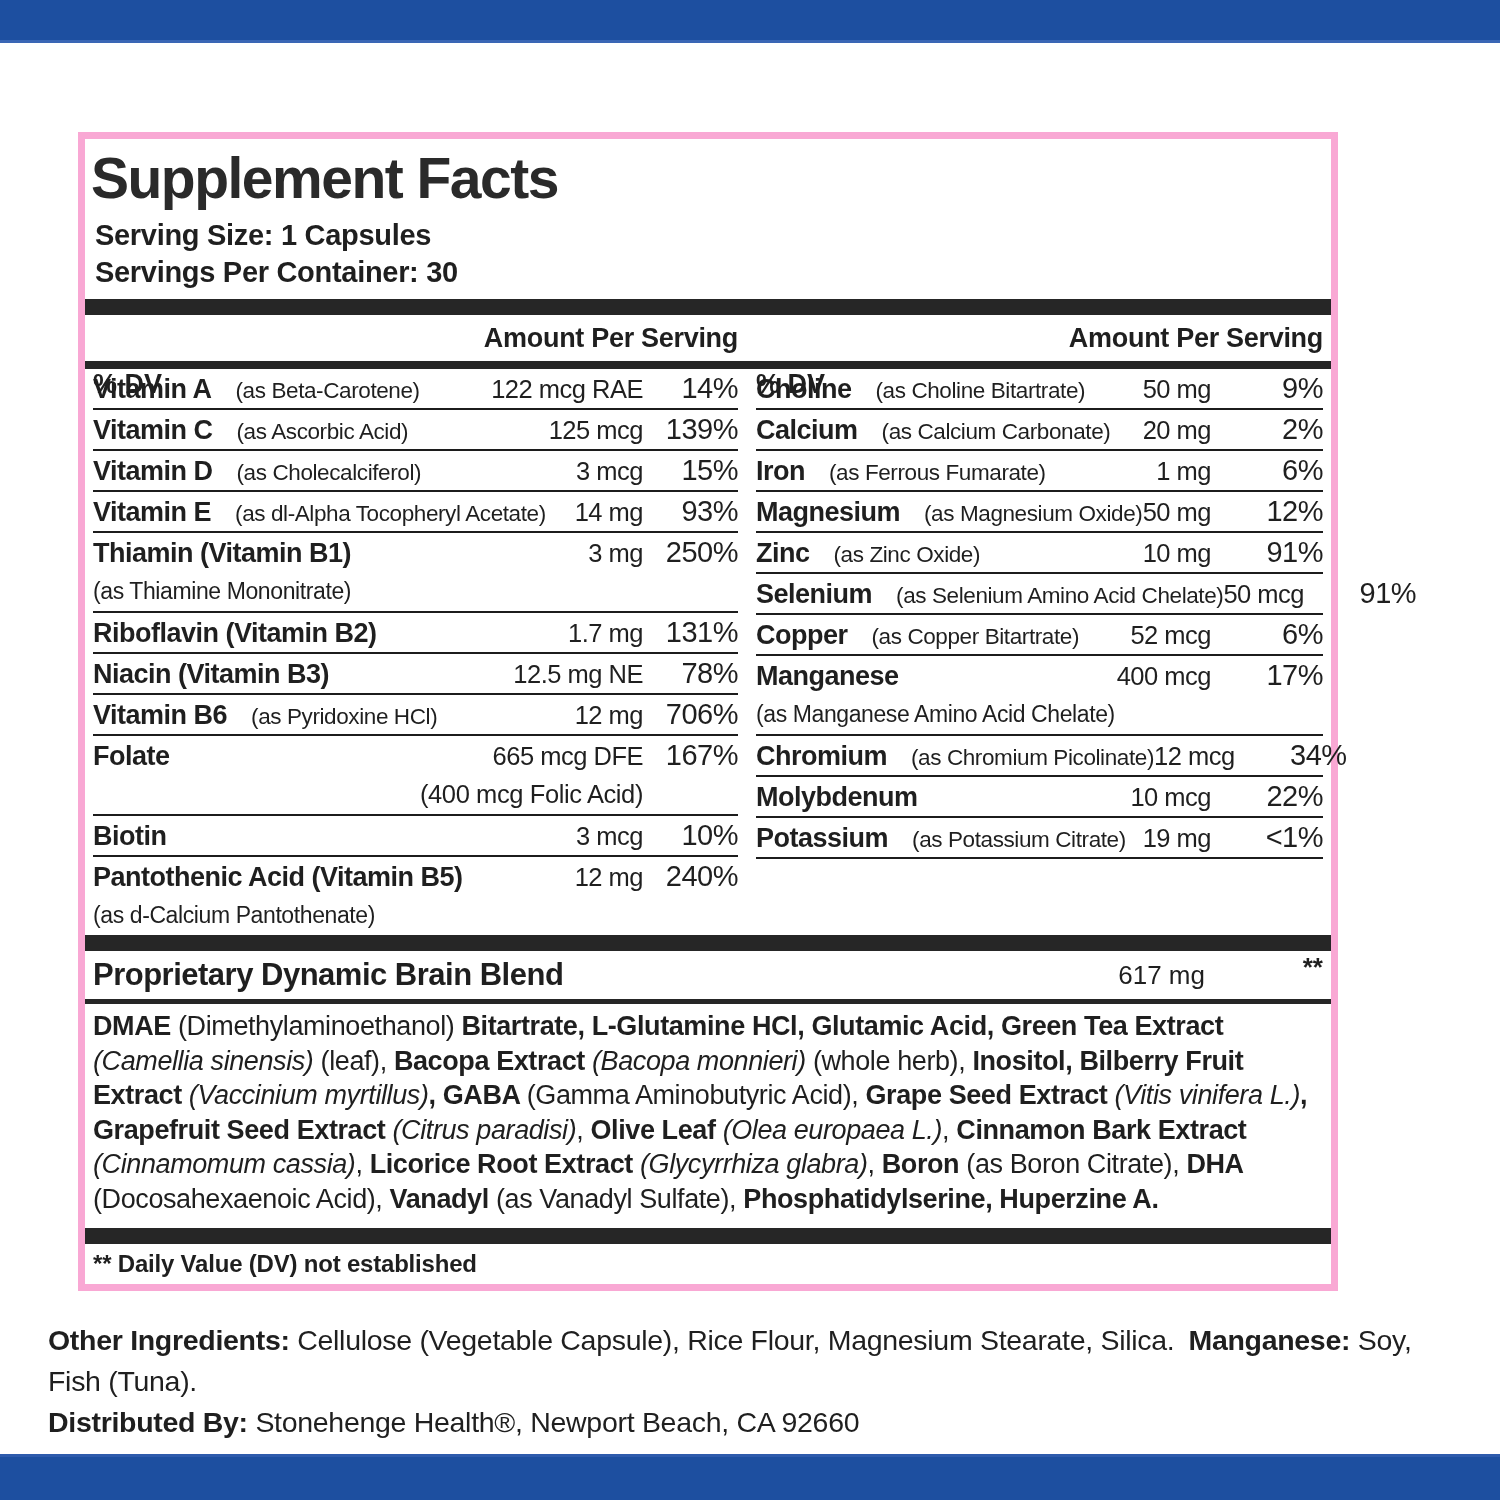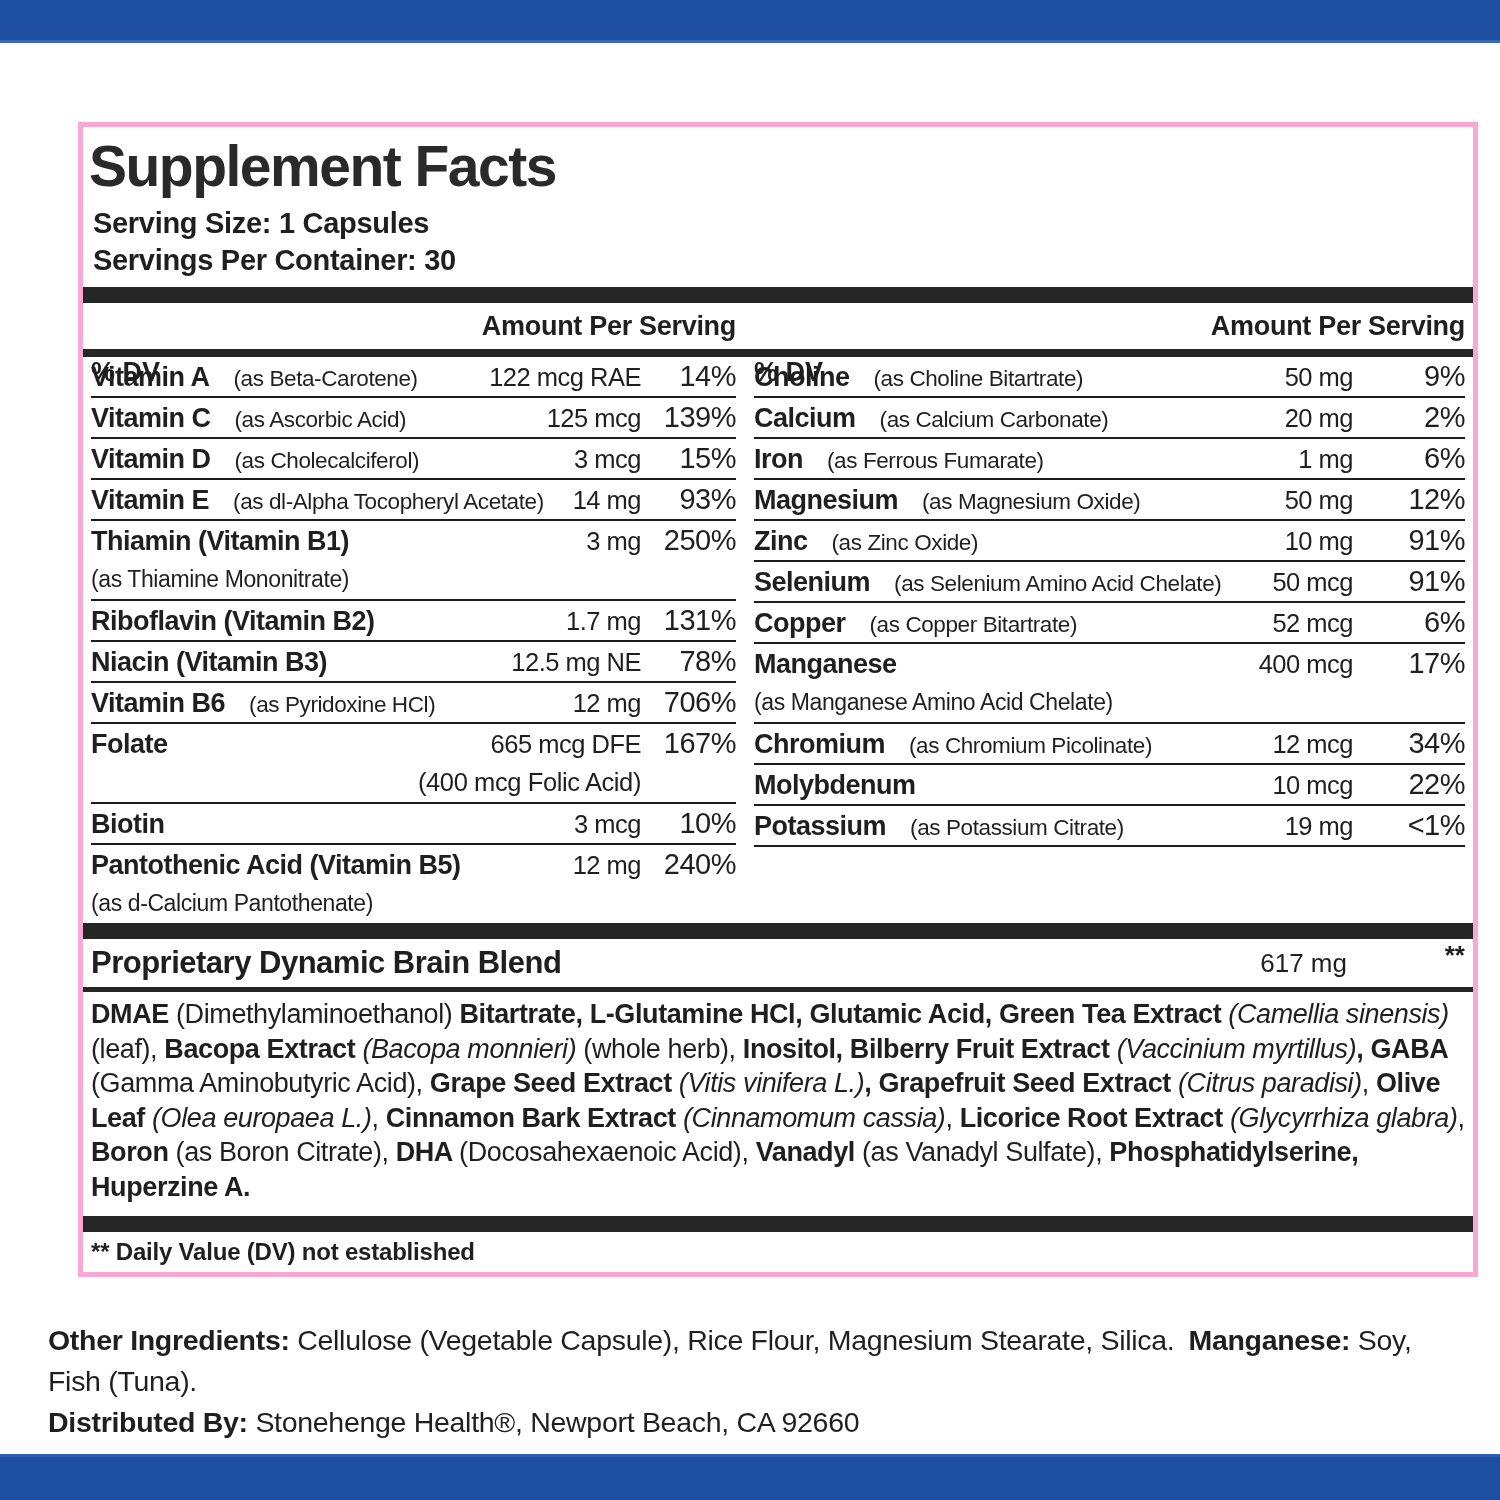--- a/index.html
+++ b/index.html
@@ -4,22 +4,22 @@
 <style>
   html,body{margin:0;padding:0;background:#ffffff;}
   .canvas{
     position:relative;width:1500px;height:1500px;background:#ffffff;overflow:hidden;
     font-family:"Liberation Sans", sans-serif;color:#1f1f1f;
   }
   .top-bar{position:absolute;left:0;top:0;width:1500px;height:40px;border-bottom:3px solid #3a66b5;}
   .bottom-bar{position:absolute;left:0;bottom:0;width:1500px;height:43px;border-top:3px solid #2e5bac;}
 
   .facts-box{
-    position:absolute;left:78px;top:122px;width:1400px;box-sizing:border-box;
-    border:5px solid #f9a8d4;background:#fff;
+    position:absolute;left:78px;top:132px;width:1260px;box-sizing:border-box;
+    border:7px solid #f9a8d4;background:#fff;
   }
   .pad{padding-left:10px;padding-right:10px;}
   .title{
     margin:6px 0 0 0;padding:0 6px;font-size:57px;font-weight:bold;letter-spacing:-1.5px;color:#2a2a2a;
   }
   .serv{font-size:29px;font-weight:bold;line-height:37px;letter-spacing:-0.3px;}
   .serv:first-of-type{margin-top:6px;}
   .bar{width:100%;background:#262626;}
   .bar.t16{height:16px;}
   .bar.t8{height:8px;}

